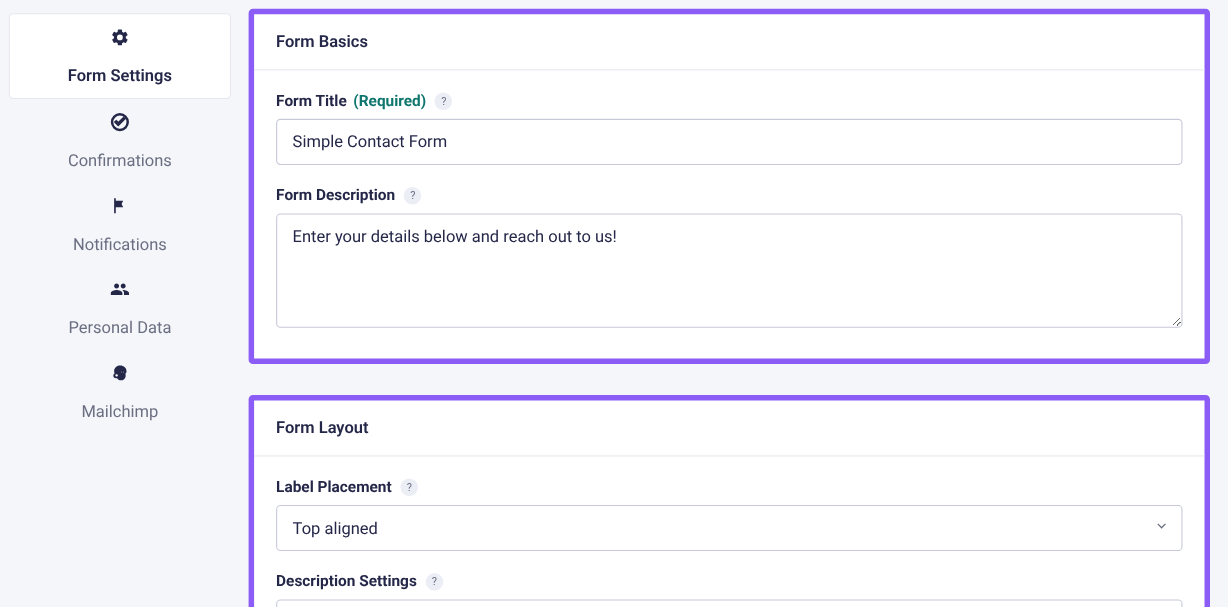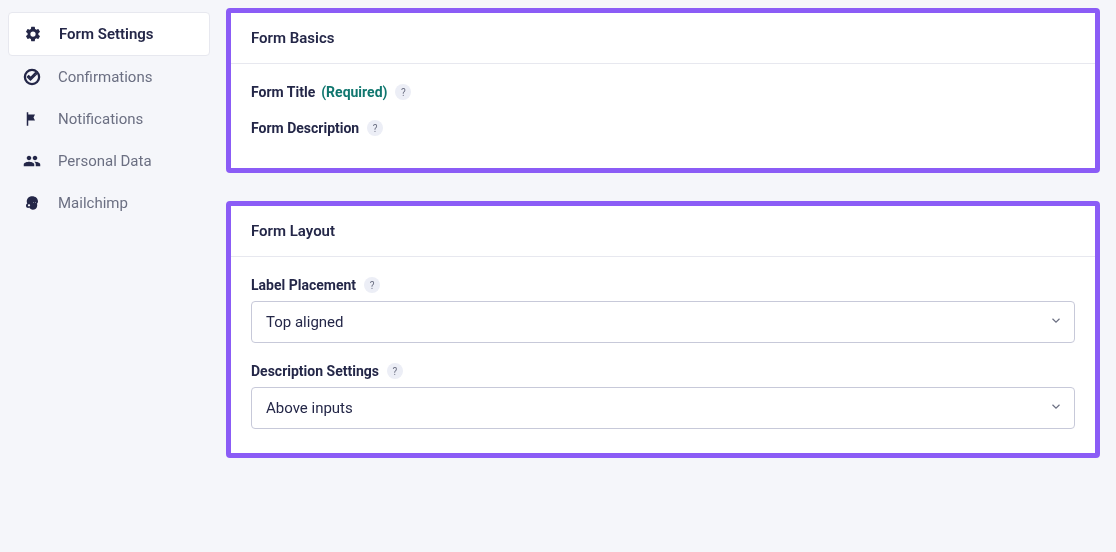--- a/index.html
+++ b/index.html
@@ -21,20 +21,21 @@
   }
   .sidebar-item {
     display: flex;
     align-items: center;
     gap: 16px;
     padding: 11px 14px;
     border-radius: 4px;
     cursor: pointer;
     color: #6b6f82;
     font-size: 15px;
+    flex-direction: column;
   }
   .sidebar-item.active {
     background: #ffffff;
     border: 1px solid #e7e8ef;
     color: #242748;
     font-weight: 600;
   }
   .sidebar-item .icon {
     width: 20px;
     height: 20px;
@@ -201,27 +202,29 @@
     <section class="panel">
       <div class="panel-header">Form Basics</div>
       <div class="panel-body">
 
         <div class="field">
           <div class="field-label-row">
             <span class="field-label">Form Title</span>
             <span class="required-tag">(Required)</span>
             <span class="help-icon">?</span>
           </div>
+          <input type="text" class="text-input" value="Simple Contact Form" style="">
         </div>
 
         <div class="field">
           <div class="field-label-row">
             <span class="field-label">Form Description</span>
             <span class="help-icon">?</span>
           </div>
+          <textarea class="text-input" style="">Enter your details below and reach out to us!</textarea>
         </div>
 
       </div>
     </section>
 
     <section class="panel">
       <div class="panel-header">Form Layout</div>
       <div class="panel-body">
 
         <div class="field">

